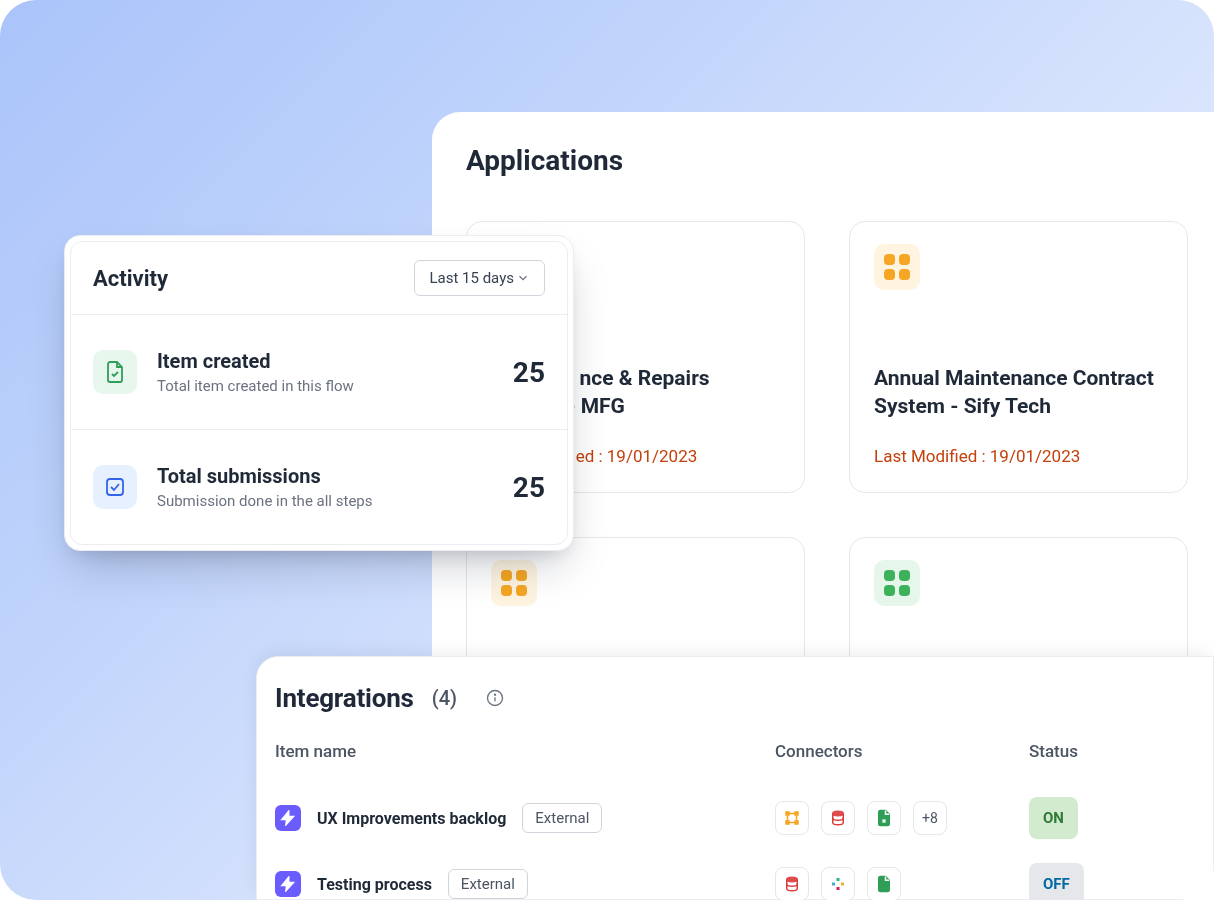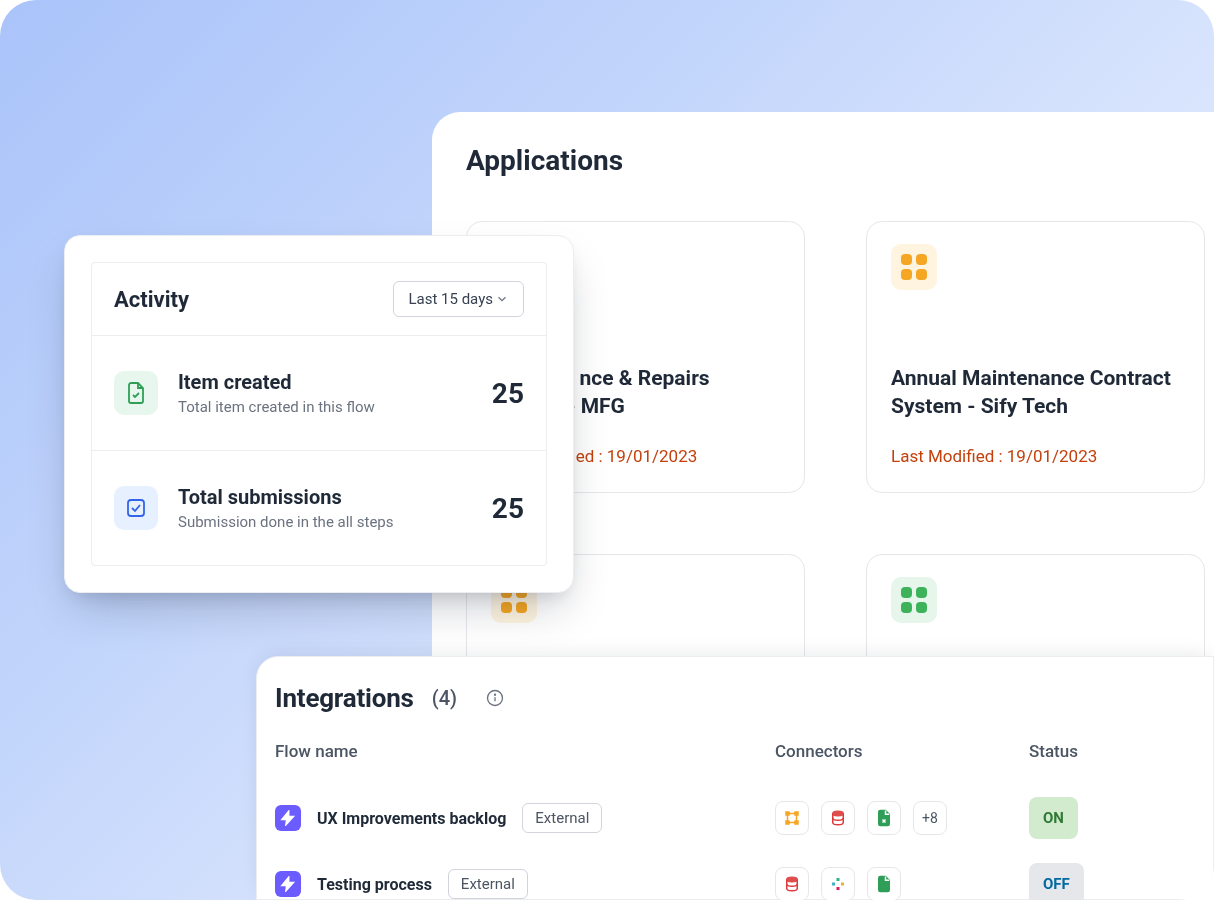--- a/index.html
+++ b/index.html
@@ -31,21 +31,21 @@
     }
     .apps-title {
       font-size: 28px;
       font-weight: 700;
       color: #1f2937;
     }
     .apps-grid {
       margin-top: 44px;
       display: grid;
       grid-template-columns: 339px 339px;
-      gap: 61px;
+      gap: 44px;
     }
     .app-card {
       width: 339px;
       height: 272px;
       border: 1px solid #e5e7eb;
       border-radius: 16px;
       padding: 22px 24px;
       display: flex;
       flex-direction: column;
       background: #fff;
@@ -83,23 +83,23 @@
       left: 64px;
       top: 235px;
       width: 510px;
       background: #fff;
       border-radius: 16px;
       border: 1px solid #ebedf0;
       box-shadow: 0 22px 45px -12px rgba(15,23,42,0.25), 0 8px 18px -8px rgba(15,23,42,0.15);
       z-index: 5;
     }
     .activity-inner {
-      margin: 26px;
+      margin: 5px;
       border: 1px solid #ebedf0;
-      border-radius: 4px;
+      border-radius: 12px;
     }
     .activity-header {
       display: flex;
       align-items: center;
       justify-content: space-between;
       padding: 18px 22px;
       border-bottom: 1px solid #ebedf0;
     }
     .activity-header h3 {
       font-size: 22px;
@@ -321,21 +321,21 @@
       <svg class="info-icon" viewBox="0 0 24 24">
         <circle cx="12" cy="12" r="9"></circle>
           <line x1="12" y1="11" x2="12" y2="16"></line>
           <circle cx="12" cy="8" r="0.6" fill="#6b7280"></circle>
       </svg>
     </div>
 
     <table class="int-table">
       <thead>
         <tr>
-          <th style="width:500px">Flow name</th>
+          <th style="width:500px">Item name</th>
           <th style="width:254px">Connectors</th>
           <th>Status</th>
         </tr>
       </thead>
       <tbody>
         <tr class="int-row">
           <td>
             <div class="flow-cell">
               <div class="flow-icon">
                 <svg width="16" height="16" viewBox="0 0 24 24" fill="none" stroke="#fff" stroke-width="2.4">

